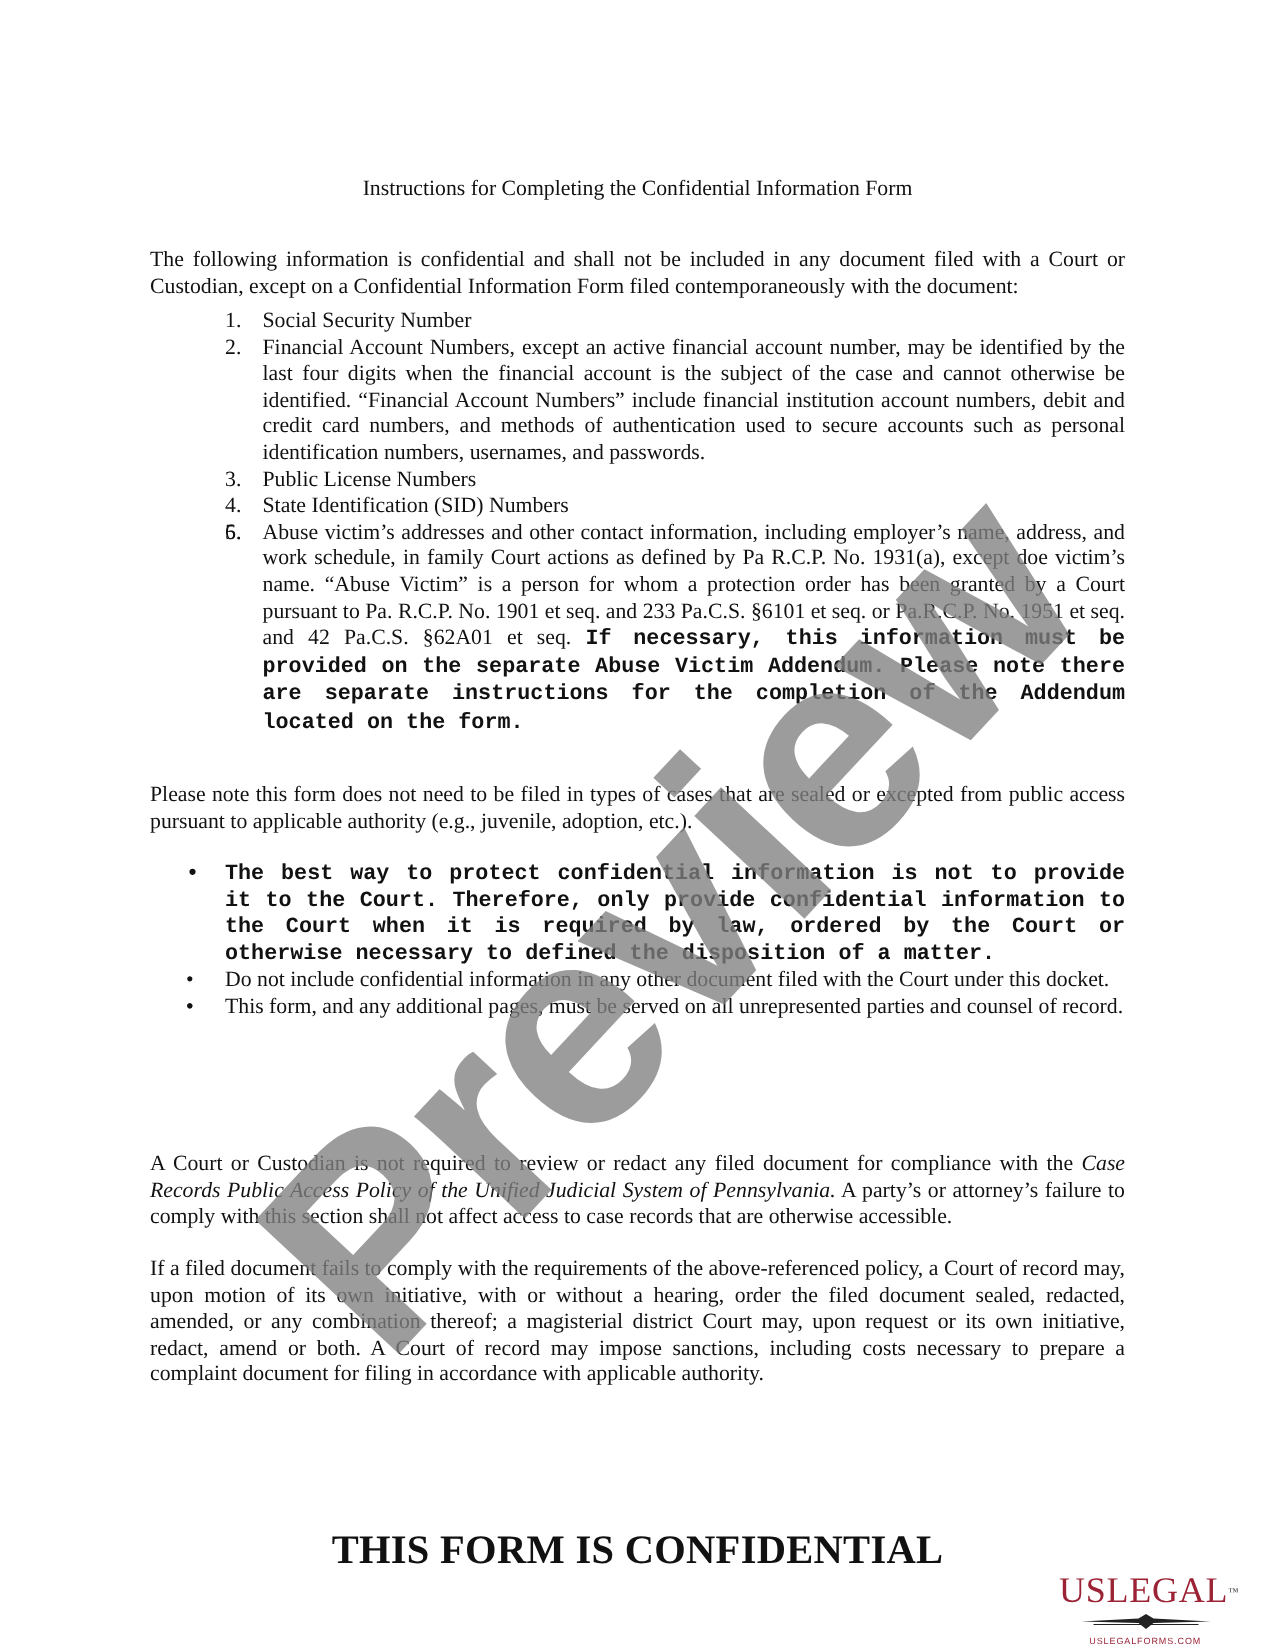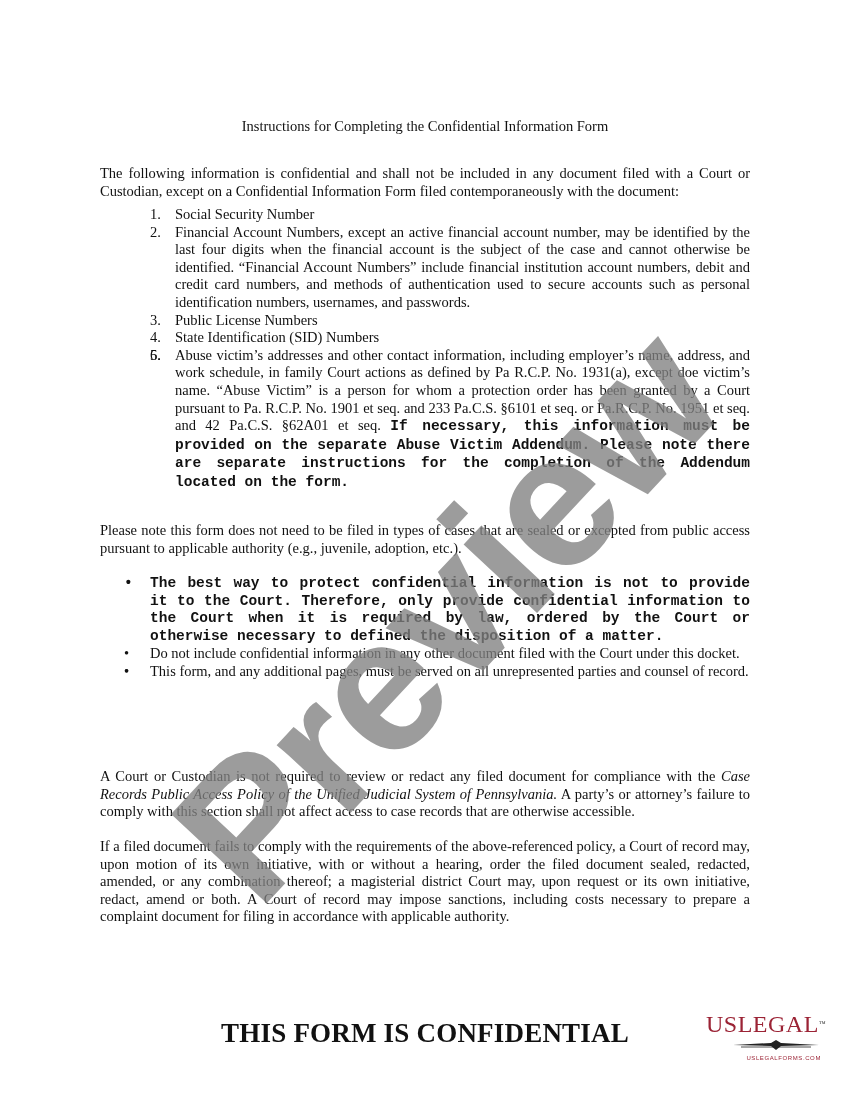--- a/index.html
+++ b/index.html
@@ -15,21 +15,21 @@
   .numlist li { position: relative; padding-left: 75px; text-align: justify; }
   .numlist li .num { position: absolute; left: 50px; top: 0; }
   .bullets { position: absolute; left: 100px; width: 650px; font-size: 14.5px; line-height: 17.6px;
              margin: 0; padding: 0; list-style: none; }
   .bullets li { position: relative; padding-left: 50px; text-align: justify; }
   .bullets li .dot { position: absolute; left: 24px; top: 0; }
   .bold { font-weight: bold; font-family: Liberation Mono, monospace; }
   .ital { font-style: italic; }
   .footer { position: absolute; top: 1018px; left: 0; width: 850px; text-align: center;
             font-size: 27px; font-weight: bold; letter-spacing: 0.2px; font-family: Liberation Serif, serif; }
-  .logo { position: absolute; left: 706px; top: 1012px; width: 115px; height: 44px; text-align: right; }
+  .logo { position: absolute; left: 706px; top: 1049px; width: 115px; height: 44px; text-align: center; }
   .logo-text { font-family: "Liberation Serif", serif; color: #9b2335; font-size: 24px; line-height: 24px; letter-spacing: 0.5px; }
   .logo-tm { font-size: 7px; vertical-align: top; color: #333; }
   .logo-url { font-family: "Liberation Sans", sans-serif; font-size: 6px; color: #9b2335; letter-spacing: 0.6px; margin-top: 1px; }
   .watermark { position: absolute; left: 95px; top: 520px; width: 700px; text-align: center;
                font-family: "Liberation Sans", "DejaVu Sans", sans-serif; font-weight: bold;
                font-size: 190px; line-height: 190px; color: rgba(128,128,128,0.78);
                transform: rotate(-47deg); transform-origin: center center; pointer-events: none;
                letter-spacing: -4px; }
 </style>
 </head>

